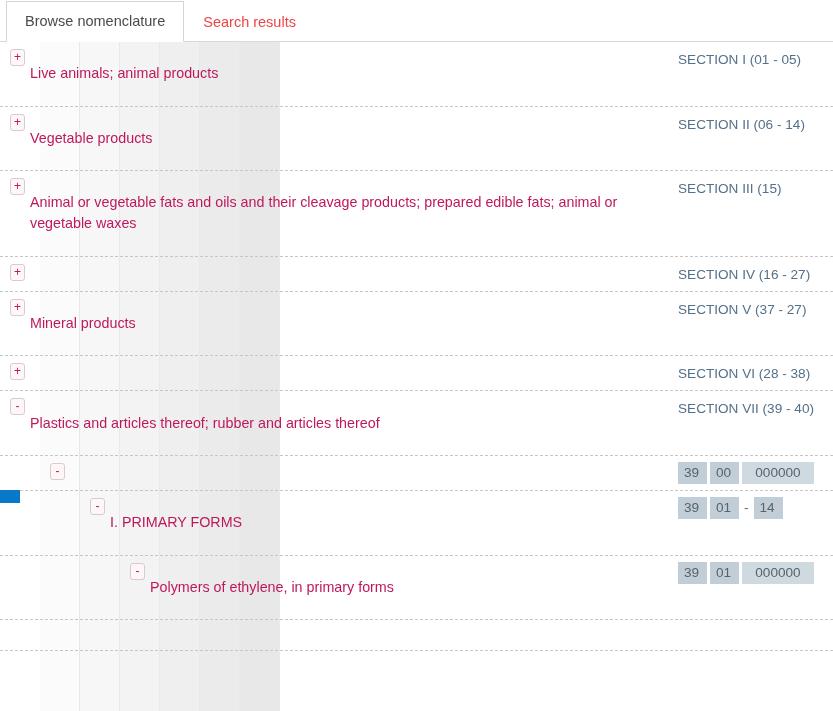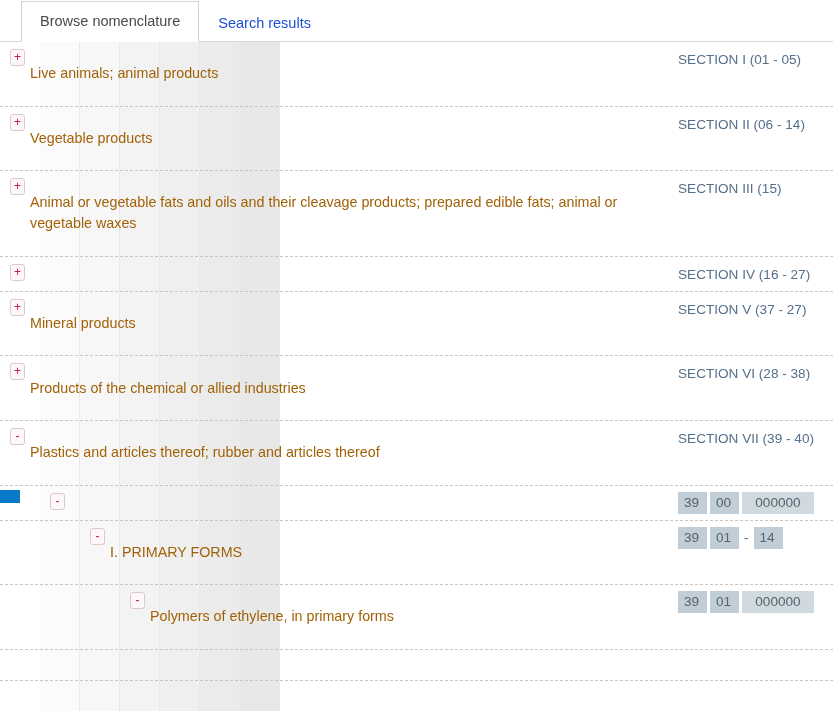--- a/index.html
+++ b/index.html
@@ -13,34 +13,34 @@
   }
 
   
   .tabbar {
     position: relative;
     height: 42px;
     background: #ffffff;
     border-bottom: 1px solid #d8d8d8;
     display: flex;
     align-items: stretch;
-    padding-left: 21px;
+    padding-left: 6px;
   }
   .tab {
     display: flex;
     align-items: center;
     padding: 0 18px;
     font-size: 14.5px;
     line-height: 1;
-    color: #1d4ed8;
+    color: #ef4444;
     cursor: pointer;
     background: #fafafa;
     border-left: 1px solid #e2e2e2;
     border-right: 1px solid #e2e2e2;
-    border-top: 4px solid #7f1d1d;
+    border-top: 2px solid #7f1d1d;
     margin-top: 1px;
   }
   .tab.active {
     background: #ffffff;
     color: #4a4a4a;
     border-left: 1px solid #d4d4d4;
     border-right: 1px solid #d4d4d4;
     border-top: 1px solid #d4d4d4;
     border-bottom: 1px solid #ffffff;
     margin-bottom: -1px;
@@ -118,21 +118,21 @@
     line-height: 15px;
     text-align: center;
     cursor: pointer;
     user-select: none;
     font-family: "Liberation Sans", sans-serif;
   }
 
   .text {
     font-size: 14.3px;
     line-height: 21px;
-    color: #a16207;
+    color: #be185d;
     cursor: pointer;
     word-wrap: break-word;
   }
 
   .section-label {
     font-size: 13.6px;
     color: #55708a;
     line-height: 21px;
     padding-top: 1px;
     white-space: nowrap;
@@ -228,23 +228,20 @@
             <p class="para">Mineral products</p>
           </div>
         </div>
         <div class="row-codes">
           <span class="section-label">SECTION V (37 - 27)</span>
         </div>
       </div>
       <div class="row">
         <div class="row-label" style="padding-left: 10px;">
           <span class="toggle">+</span>
-          <div class="text">
-            <p class="para">Products of the chemical or allied industries</p>
-          </div>
         </div>
         <div class="row-codes">
           <span class="section-label">SECTION VI (28 - 38)</span>
         </div>
       </div>
       <div class="row">
         <div class="row-label" style="padding-left: 10px;">
           <span class="toggle">-</span>
           <div class="text">
             <p class="para">Plastics and articles thereof; rubber and articles thereof</p>

